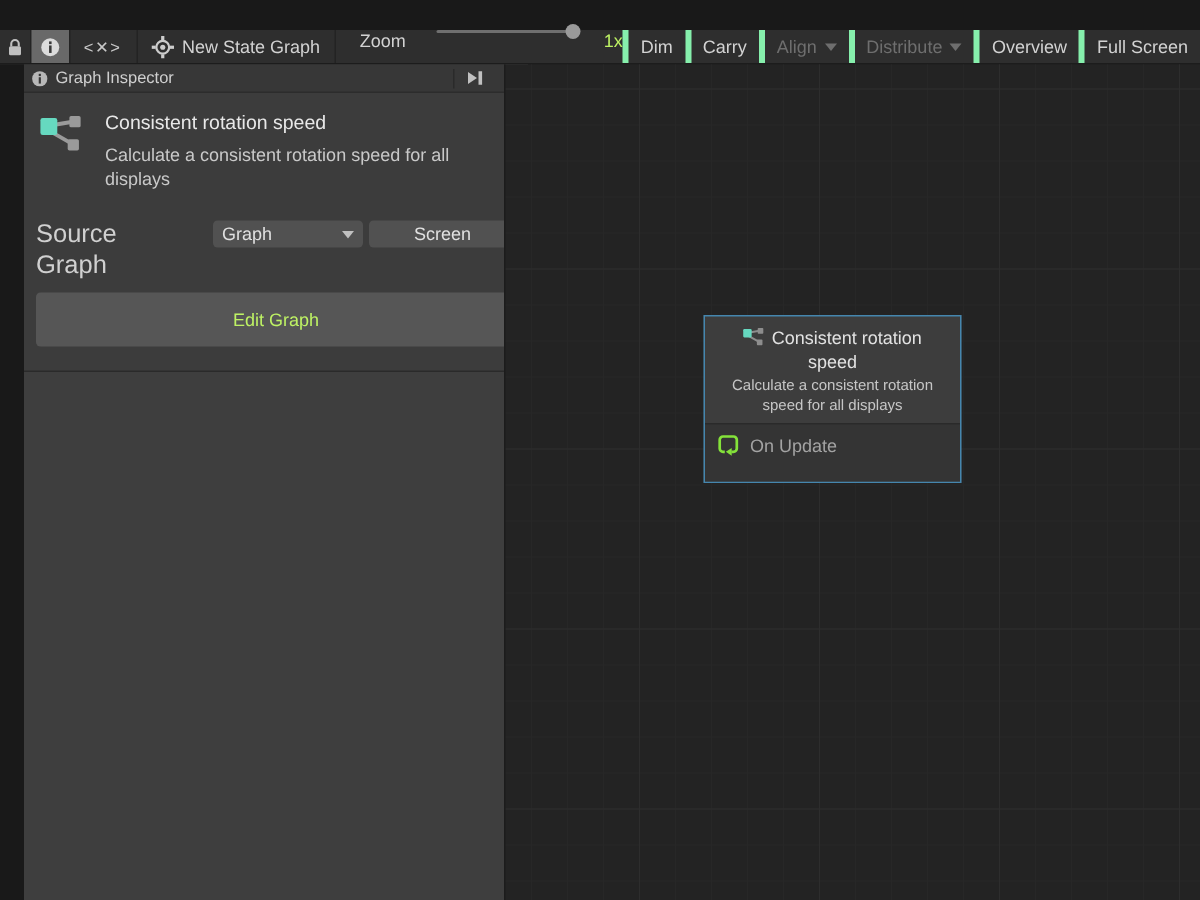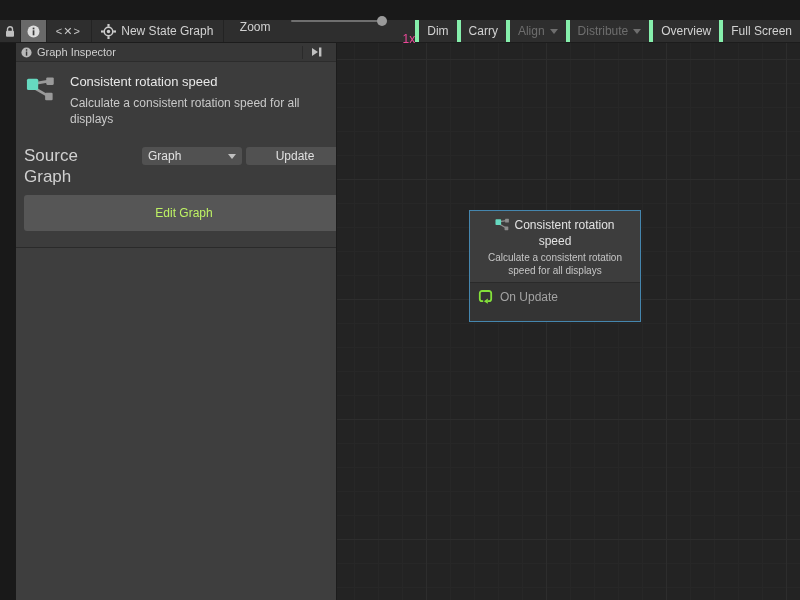--- a/index.html
+++ b/index.html
@@ -131,21 +131,21 @@
         </svg>
       </span>
       <span>New State Graph</span>
     </div>
     <div class="tsep"></div>
     <div class="zoomgrp">
       <span>Zoom</span>
       <span class="slider-track">
         <span class="slider-handle"></span>
       </span>
-      <span style="color:#ec4899;margin-top:12px;">1x</span>
+      <span style="color:#bef264;">1x</span>
     </div>
     <div class="spacer"></div>
     <div class="rbtn">
       <span>Dim</span>
     </div>
     <div class="rbtn">
       <span>Carry</span>
     </div>
     <div class="rbtn disabled">
       <span>Align</span>
@@ -205,21 +205,21 @@
     <div class="fields">
       <div class="frow">
         <span class="flabel">Source</span>
         <div class="fctrl">
           <div class="dropdown">
             <span>Graph</span>
             <span class="spacer"></span>
             <span class="dd-arrow"></span>
           </div>
           <div class="btn">
-            <span>Update</span>
+            <span>Screen</span>
           </div>
         </div>
       </div>
       <div class="frow">
         <span class="flabel">Graph</span>
       </div>
     </div>
 
     <div class="edit-btn">
       <span>Edit Graph</span>

